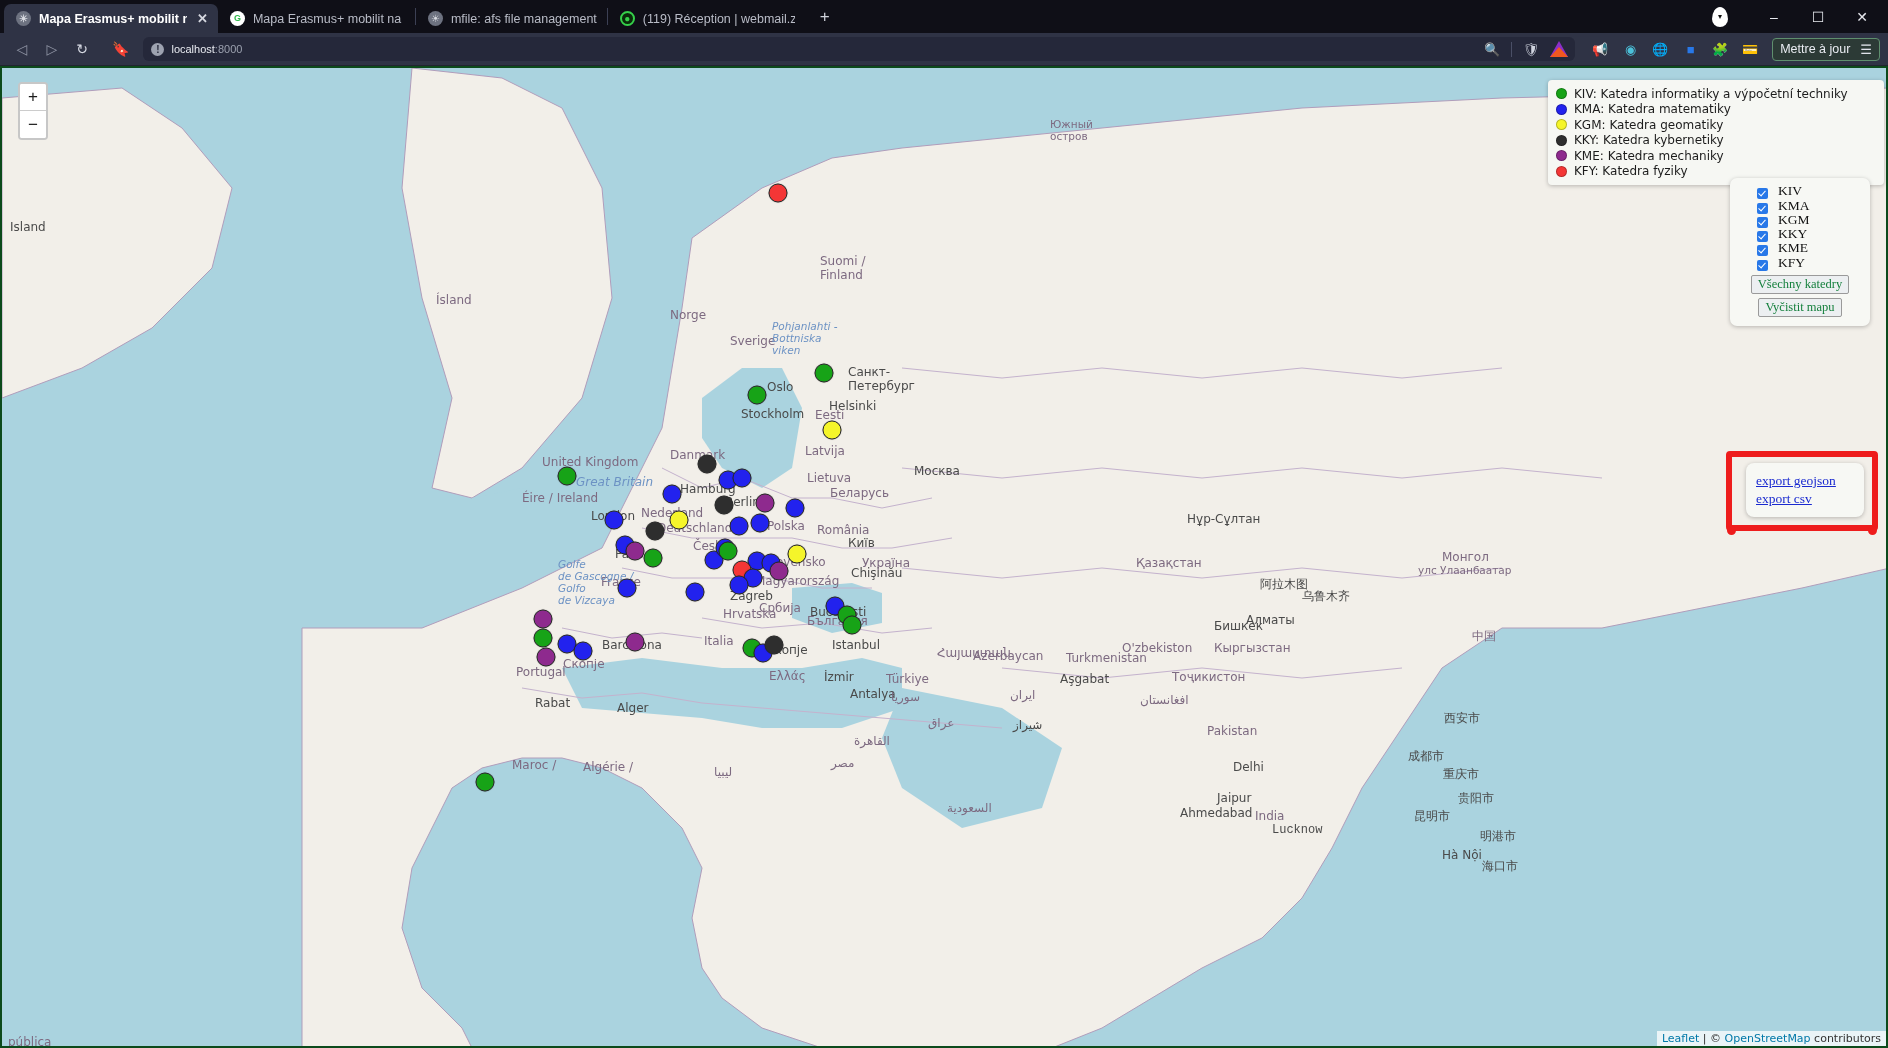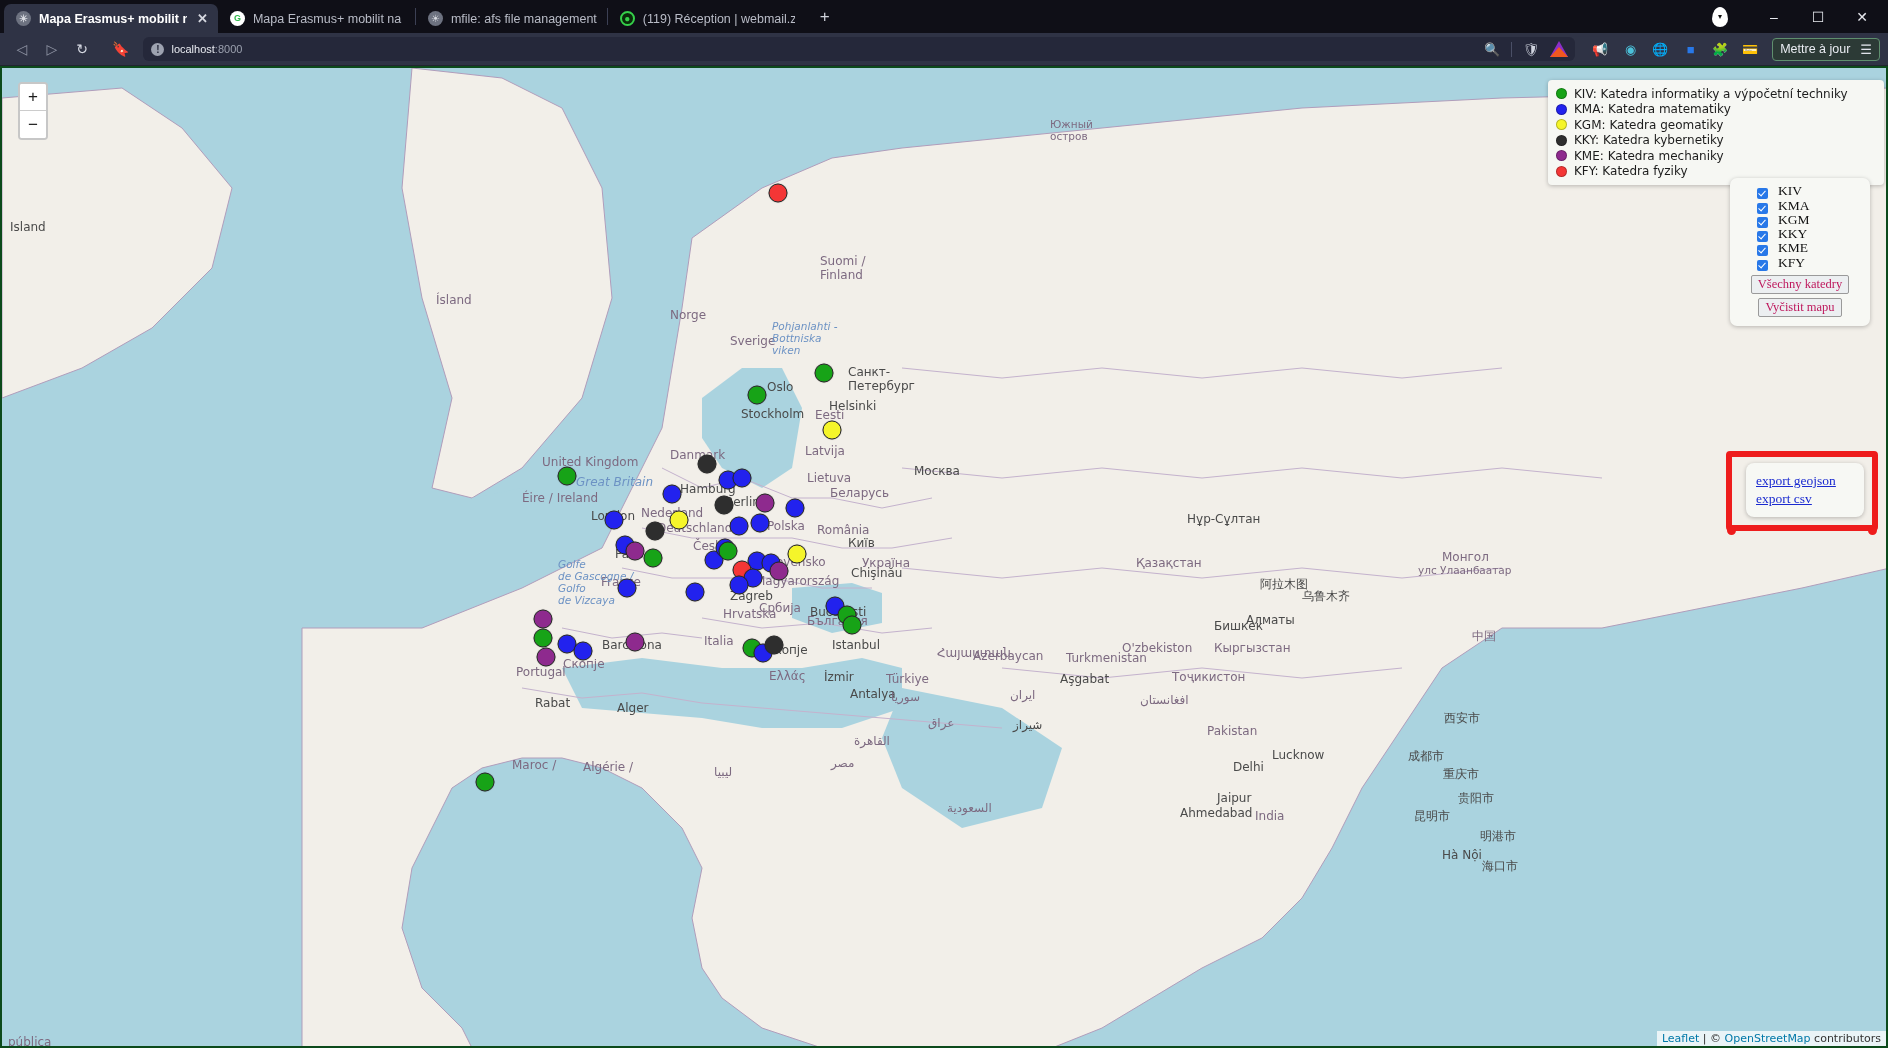--- a/index.html
+++ b/index.html
@@ -164,21 +164,21 @@
     width: 11px; height: 11px; background: #2878e8; border-radius: 2px; flex: 0 0 11px;
     position: relative;
   }
   .chk-box::after {
     content: ""; position: absolute; left: 3px; top: 1px; width: 3px; height: 6px;
     border: solid #fff; border-width: 0 1.6px 1.6px 0; transform: rotate(42deg);
   }
   .chk-lbl { font-family: "Liberation Serif", serif; font-size: 13.5px; color: #111; }
   .panel-btn {
     margin-top: 4px; background: #eceff1; border: 1px solid #9a9a9a; border-radius: 2px;
-    font-family: "Liberation Serif", serif; font-size: 12.5px; color: #be185d;
+    font-family: "Liberation Serif", serif; font-size: 12.5px; color: #15803d;
     padding: 1px 6px; line-height: 15px;
   }
 
   
   .exportbox {
     position: absolute; right: 22px; top: 395px; width: 118px;
     background: #f7f8f4; border-radius: 8px; padding: 9px 10px; z-index: 40;
     box-shadow: 0 1px 4px rgba(0,0,0,.25);
   }
   .exportbox a {
@@ -397,21 +397,21 @@
         <div class="ctr-label city" style="left: 1058px; top: 604px; white-space: pre;">Aşgabat</div>
         <div class="ctr-label" style="left: 1120px; top: 573px; white-space: pre;">O'zbekiston</div>
         <div class="ctr-label" style="left: 1212px; top: 573px; white-space: pre;">Кыргызстан</div>
         <div class="ctr-label city" style="left: 1212px; top: 551px; white-space: pre;">Бишкек</div>
         <div class="ctr-label" style="left: 1170px; top: 602px; white-space: pre;">Тоҷикистон</div>
         <div class="ctr-label" style="left: 1205px; top: 656px; white-space: pre;">Pakistan</div>
         <div class="ctr-label" style="left: 1138px; top: 625px; white-space: pre;">افغانستان</div>
         <div class="ctr-label" style="left: 1253px; top: 741px; white-space: pre;">India</div>
         <div class="ctr-label city" style="left: 1231px; top: 692px; white-space: pre;">Delhi</div>
         <div class="ctr-label city" style="left: 1215px; top: 723px; white-space: pre;">Jaipur</div>
-        <div class="ctr-label city" style="left: 1270px; top: 680px; white-space: pre;">Lucknow</div>
+        <div class="ctr-label city" style="left: 1270px; top: 755px; white-space: pre; font-family: Liberation Mono, monospace;">Lucknow</div>
         <div class="ctr-label city" style="left: 1178px; top: 738px; white-space: pre;">Ahmedabad</div>
         <div class="ctr-label" style="left: 1470px; top: 560px; white-space: pre;">中国</div>
         <div class="ctr-label city" style="left: 1406px; top: 680px; white-space: pre;">成都市</div>
         <div class="ctr-label city" style="left: 1442px; top: 642px; white-space: pre;">西安市</div>
         <div class="ctr-label city" style="left: 1441px; top: 698px; white-space: pre;">重庆市</div>
         <div class="ctr-label city" style="left: 1412px; top: 740px; white-space: pre;">昆明市</div>
         <div class="ctr-label city" style="left: 1456px; top: 722px; white-space: pre;">贵阳市</div>
         <div class="ctr-label city" style="left: 1478px; top: 760px; white-space: pre;">明港市</div>
         <div class="ctr-label city" style="left: 1440px; top: 780px; white-space: pre;">Hà Nội</div>
         <div class="ctr-label city" style="left: 1480px; top: 790px; white-space: pre;">海口市</div>

